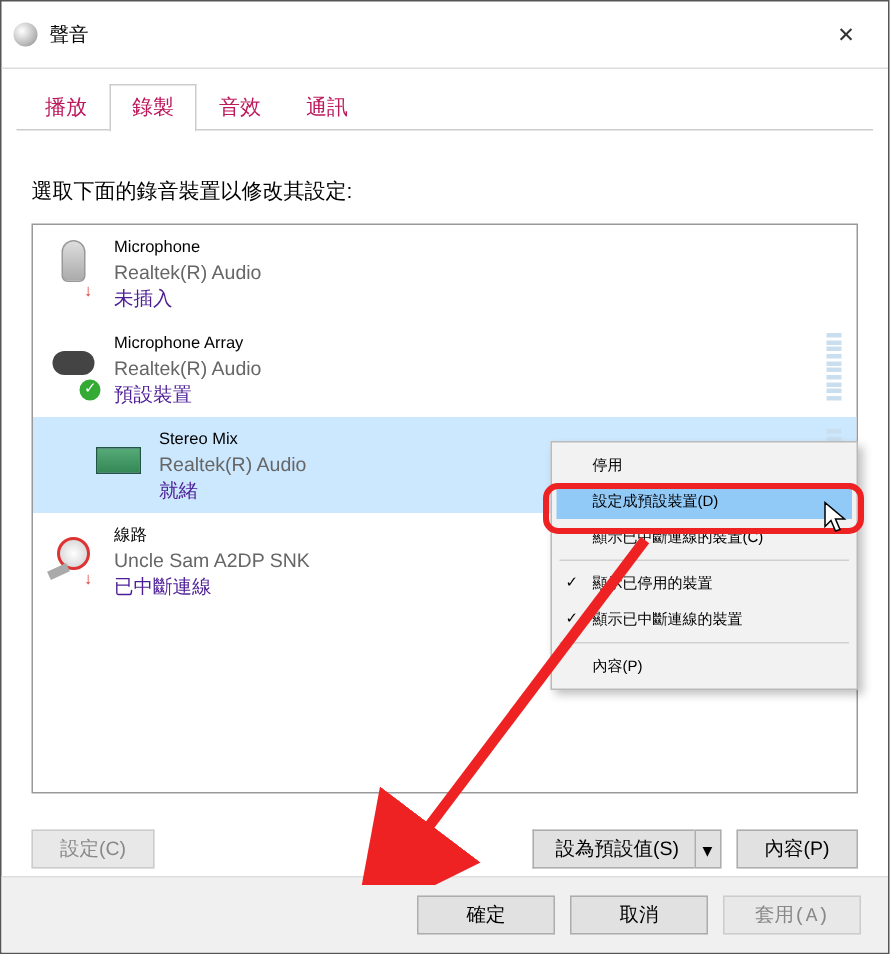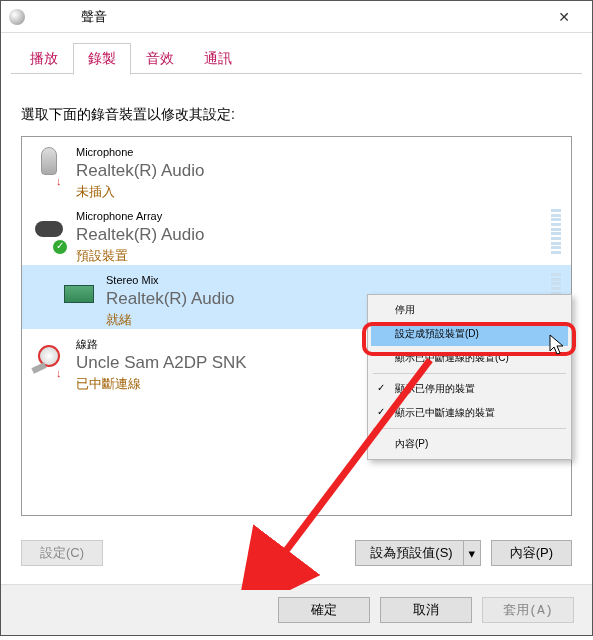--- a/index.html
+++ b/index.html
@@ -13,26 +13,25 @@
   position: relative;
 }
 .window {
   width: 593px;
   height: 636px;
   background: #fff;
   border: 1px solid #555;
   position: relative;
 }
 .titlebar {
-  height: 32px;
+  height: 45px;
   display: flex;
   align-items: center;
   padding: 0 8px;
   border-bottom: 1px solid #ddd;
-  gap: 48px;
 }
 .titlebar .icon {
   width: 16px; height: 16px;
   border-radius: 50%;
   background: radial-gradient(circle at 35% 35%, #fff, #bbb 60%, #888);
   margin-right: 8px;
 }
 .titlebar .title { flex: 1; font-size: 13px; color: #000; }
 .titlebar .close {
   width: 40px; height: 28px;
@@ -92,22 +91,22 @@
 .device.selected { background: #cce8ff; padding-left: 40px; }
 .device .dicon {
   width: 34px; height: 42px;
   margin-right: 10px;
   margin-top: 2px;
   position: relative;
   flex-shrink: 0;
 }
 .device .dinfo { flex: 1; line-height: 1.35; }
 .device .dname { font-size: 11px; color: #000; }
-.device .ddesc { font-size: 17px; color: #666; }
-.device .dstatus { font-size: 13px; color: #a16207; }
+.device .ddesc { font-size: 13px; color: #666; }
+.device .dstatus { font-size: 13px; color: #4c1d95; }
 .device .meter {
   width: 10px;
   height: 45px;
   margin-left: 8px;
   display: flex;
   flex-direction: column;
   justify-content: space-between;
 }
 .device .meter .bar {
   height: 3px;

